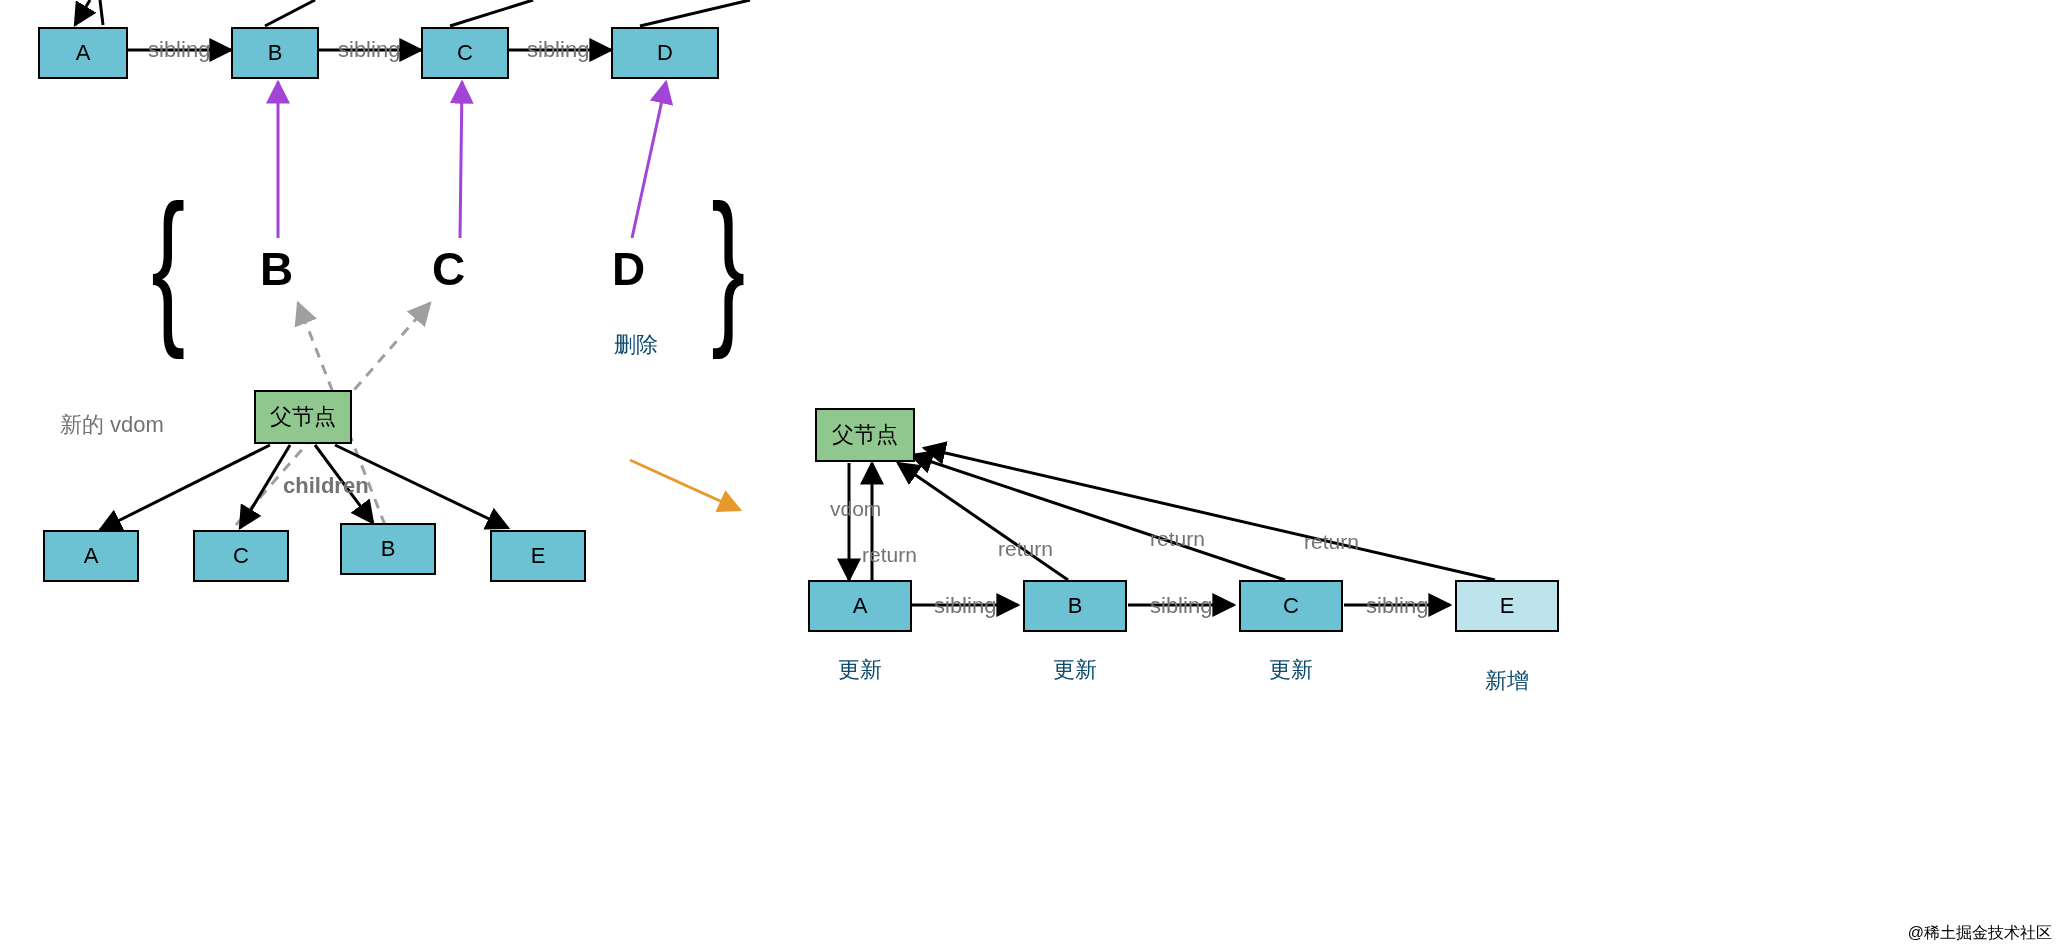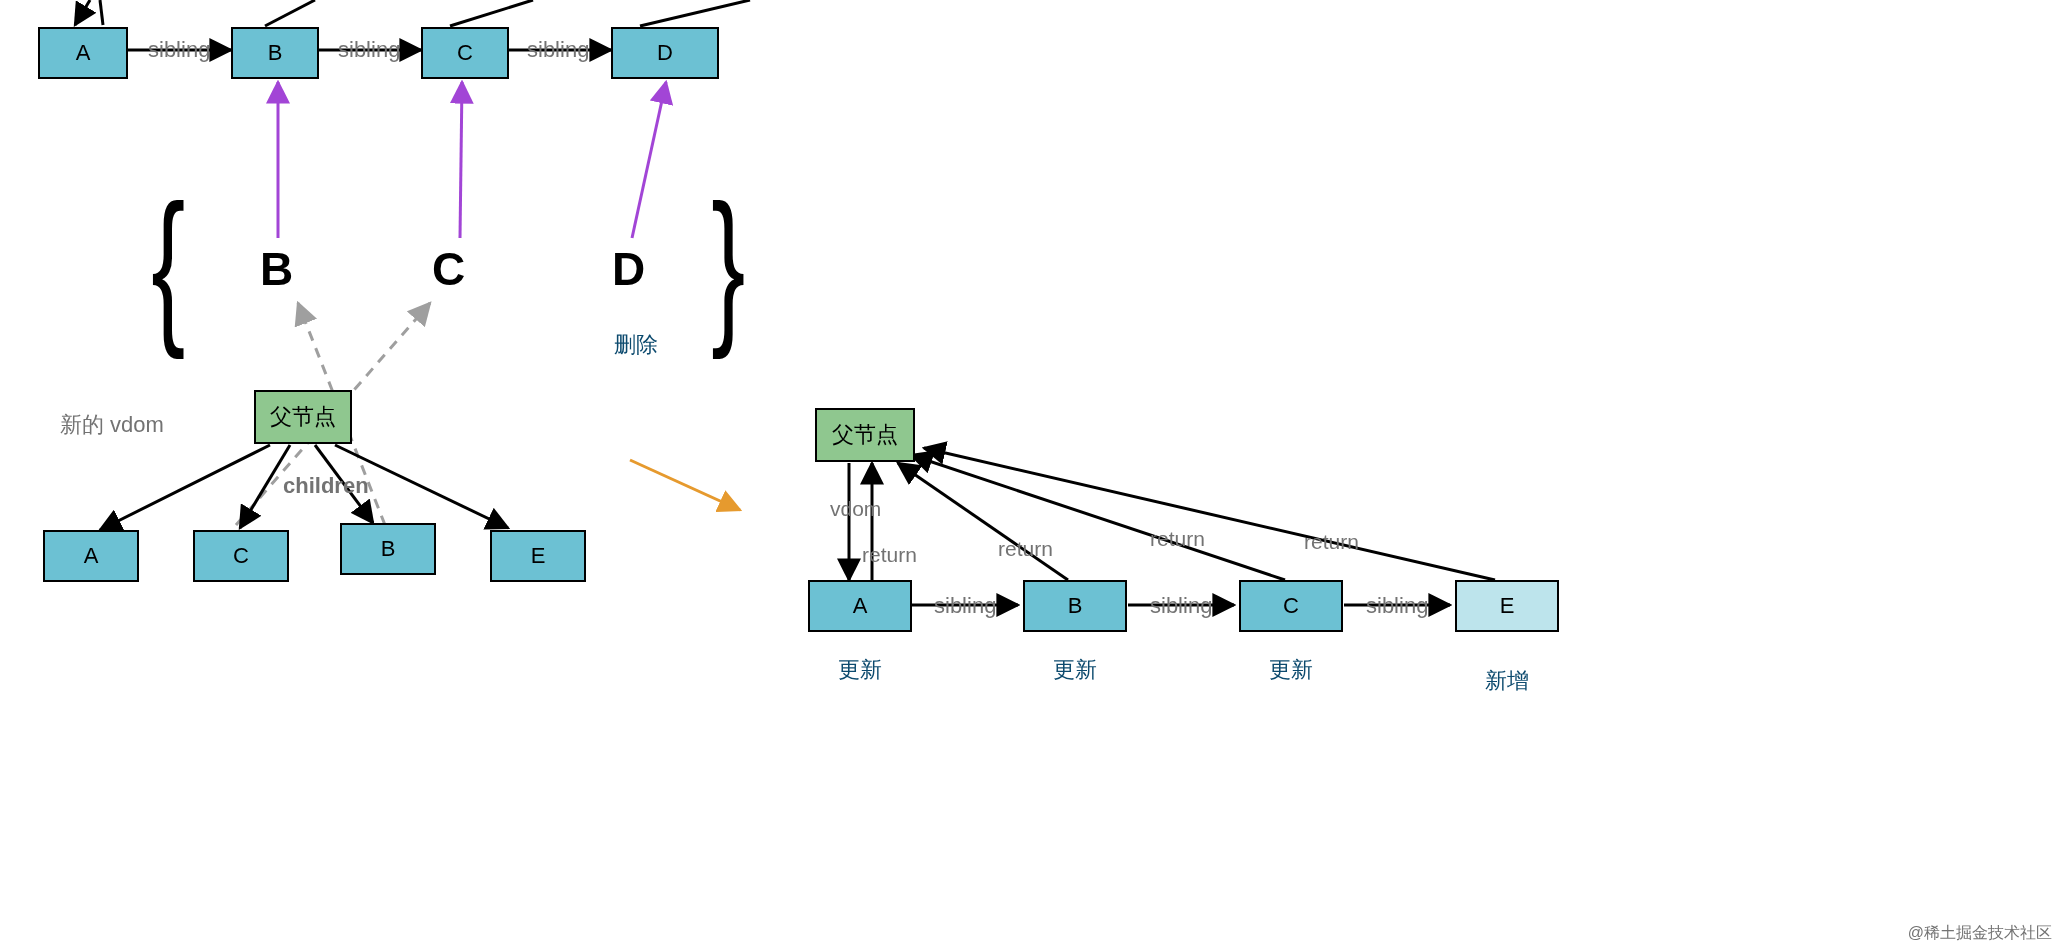--- a/index.html
+++ b/index.html
@@ -5,21 +5,21 @@
   html,body{margin:0;padding:0;width:2060px;height:948px;background:#fff;font-family:"Helvetica Neue",Arial,"PingFang SC","Microsoft YaHei",sans-serif;overflow:hidden}
   .node{position:absolute;border:2px solid #000;text-align:center;box-sizing:border-box;display:flex;align-items:center;justify-content:center;font-size:22px;color:#000}
   .blue{background:#6cc1d3}
   .blue-light{background:#bde4ec}
   .green{background:#8fc78f}
   .label{position:absolute;font-size:22px;color:#737373;white-space:nowrap}
   .label.red{color:#0c4a6e}
   .label.bold{font-weight:700}
   .big{position:absolute;font-size:46px;font-weight:600;color:#000}
   .brace{position:absolute;font-size:170px;color:#000;line-height:1;transform:scaleX(.6)}
-  .watermark{position:absolute;right:8px;bottom:4px;color:#737373;font-size:16px}
+  .watermark{position:absolute;right:8px;bottom:4px;color:#000000;font-size:16px}
   svg{position:absolute;left:0;top:0;pointer-events:none;overflow:visible}
 </style>
 </head>
 <body>
 
 <svg width="2060" height="948">
   <defs>
     <marker id="arr-blk" viewBox="0 0 10 10" refX="9" refY="5" markerWidth="8" markerHeight="8" orient="auto">
         <path d="M0 0 L10 5 L0 10 z" fill="#000"></path>
       </marker>

